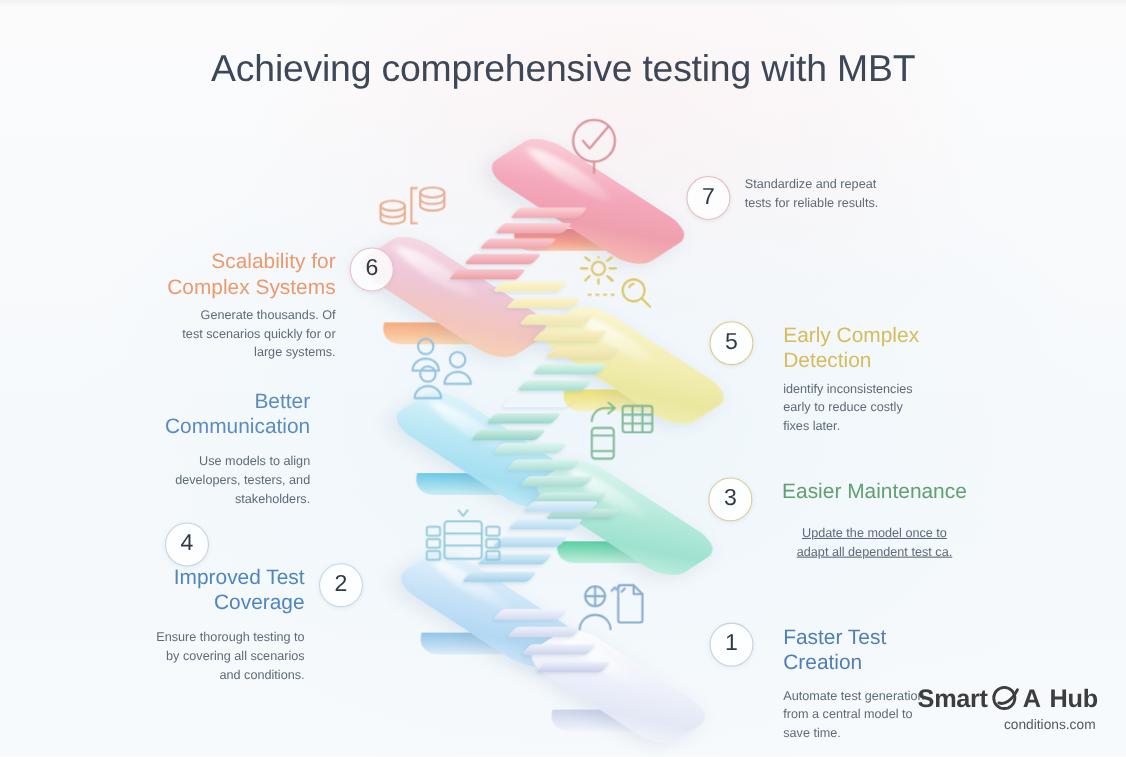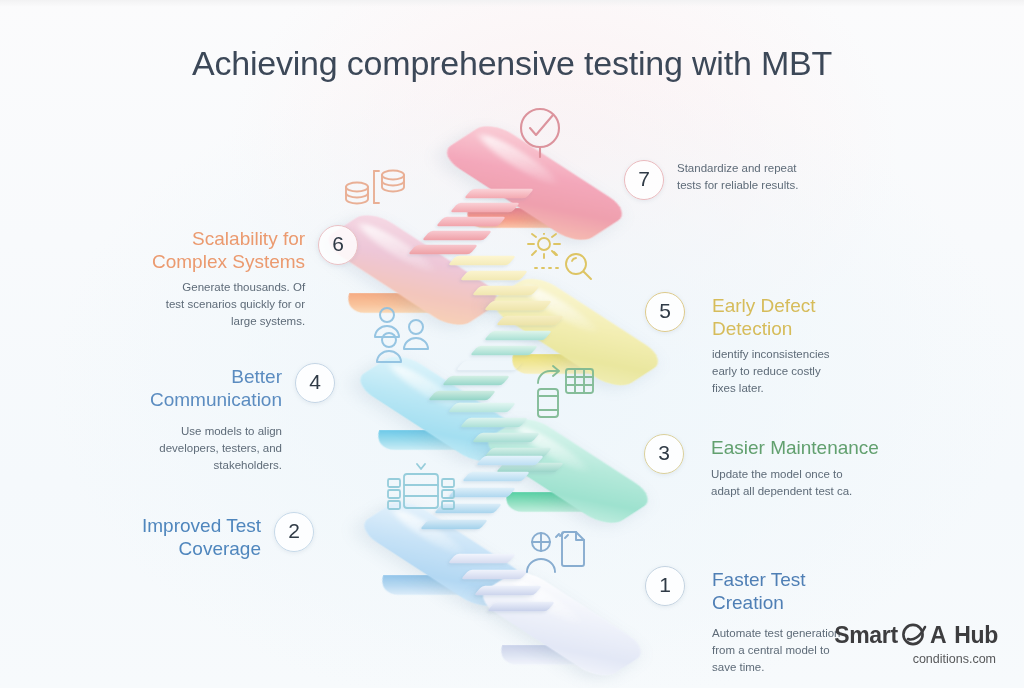--- a/index.html
+++ b/index.html
@@ -367,52 +367,55 @@
       <div class="body">Generate thousands. Of
 test scenarios quickly for or
 large systems.</div>
     </div>
     <div class="num" style="border-color:#e9c0c4;">6</div>
   </div>
 
   <div class="step right" style="left:645px; top:292px;">
     <div class="num" style="border-color:#dcc98a;">5</div>
     <div class="txt" style="padding-left:14px;">
-      <div class="headline" style="color:#d6bc5a;">Early Defect
+      <div class="headline" style="color:#d6bc5a;">Early Complex
 Detection</div>
       <div class="body" style="margin-top:0;">identify inconsistencies
 early to reduce costly
 fixes later.</div>
     </div>
   </div>
 
-  <div class="step left" style="left:150px; top:363px;">
+  <div class="step left" style="left:150px; top:352px;flex-direction:column;">
     <div class="txt">
       <div class="headline" style="color:#5b8cc0;">Better
 Communication</div>
       <div class="body" style="margin-top:12px;">Use models to align
 developers, testers, and
 stakeholders.</div>
     </div>
     <div class="num" style="border-color:#c3d4e4;">4</div>
   </div>
 
   <div class="step right" style="left:644px; top:434px;">
     <div class="num" style="border-color:#d9cf9a;">3</div>
-    <div class="txt" style="padding-left:14px; max-width:230px;">
+    <div class="txt" style="padding-left:14px; max-width:230px;text-align:center;">
       <div class="headline" style="color:#62a06f;">Easier Maintenance</div>
-      <div class="body" style="margin-top:7px;">Update the model once to
+      <div class="body" style="margin-top:18px;text-decoration:underline;">Update the model once to
 adapt all dependent test ca.</div>
     </div>
   </div>
 
   <div class="step left" style="left:142px; top:512px;">
     <div class="txt">
       <div class="headline" style="color:#4f86bd;">Improved Test
 Coverage</div>
+      <div class="body" style="margin-top:12px;">Ensure thorough testing to
+by covering all scenarios
+and conditions.</div>
     </div>
     <div class="num" style="border-color:#c5d8e8;">2</div>
   </div>
 
   <div class="step right" style="left:645px; top:566px;">
     <div class="num" style="border-color:#c3d2e0;">1</div>
     <div class="txt" style="padding-left:14px;">
       <div class="headline" style="color:#4f7fb5;">Faster Test
 Creation</div>
       <div class="body" style="margin-top:11px;">Automate test generation

